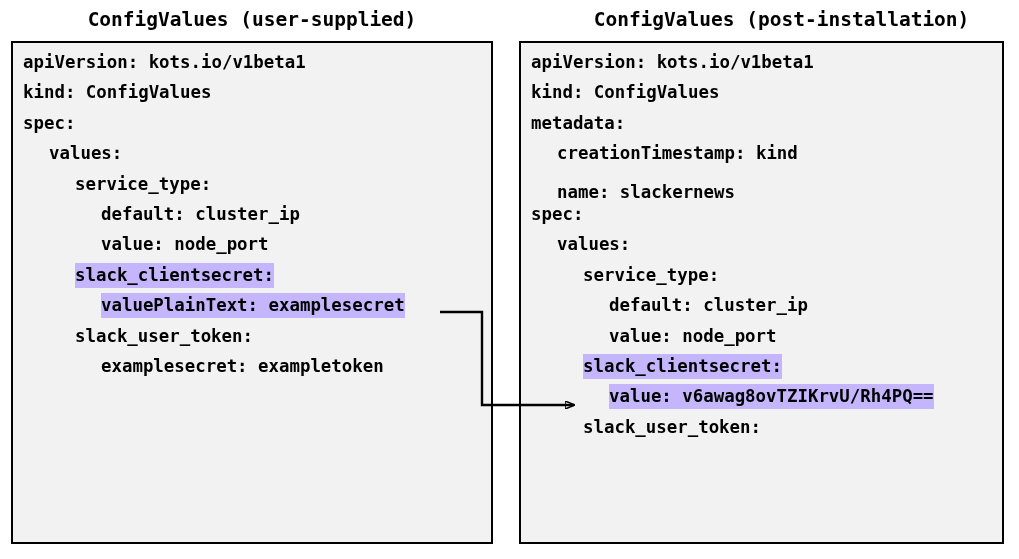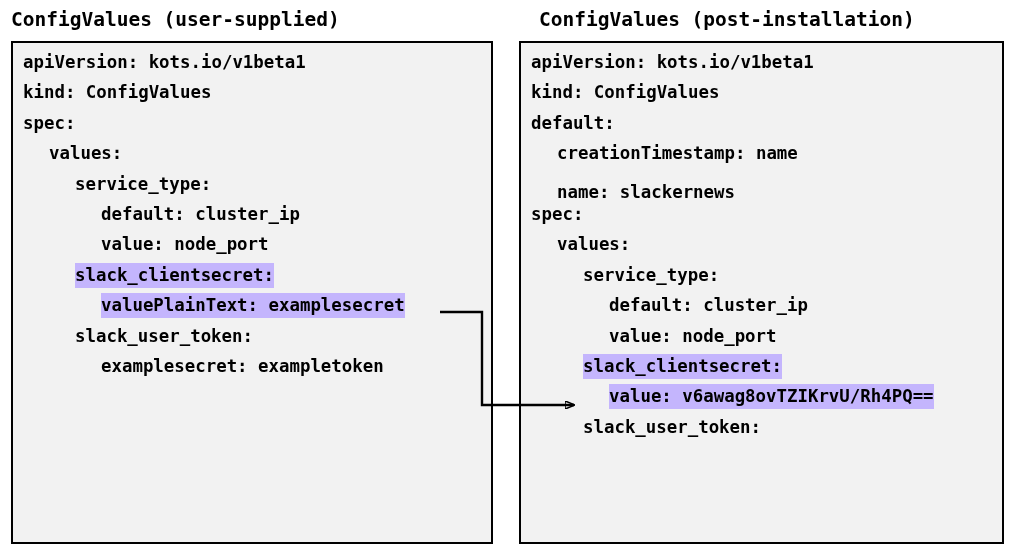--- a/index.html
+++ b/index.html
@@ -27,20 +27,21 @@
 
   
   .panel-title {
     position: absolute;
     font-family: "DejaVu Sans Mono", "Liberation Mono", monospace;
     font-size: 19.5px;
     font-weight: bold;
     color: #000000;
     letter-spacing: 0px;
     white-space: nowrap;
+    text-align: center;
   }
   #title-left  { left: 11px;  top: 8px; width: 482px; }
   #title-right { left: 539px; top: 8px; width: 485px; }
 
   
   .panel {
     position: absolute;
     background: #f2f2f2;
     border: 2.2px solid #000000;
     box-sizing: border-box;
@@ -107,22 +108,22 @@
         <div class="code-line" style="top: 311px; left: 88px;"><span class="seg">examplesecret: exampletoken</span></div>
       </div>
   </div>
 
   <div class="panel-title" id="title-right">ConfigValues (post-installation)</div>
 
   <div class="panel" id="panel-right">
     <div class="code-body" id="code-right">
         <div class="code-line" style="top: 7px; left: 10px;"><span class="seg">apiVersion: kots.io/v1beta1</span></div>
         <div class="code-line" style="top: 37.4px; left: 10px;"><span class="seg">kind: ConfigValues</span></div>
-        <div class="code-line" style="top: 67.8px; left: 10px;"><span class="seg">default:</span></div>
-        <div class="code-line" style="top: 98.2px; left: 36px;"><span class="seg">creationTimestamp: name</span></div>
+        <div class="code-line" style="top: 67.8px; left: 10px;"><span class="seg">metadata:</span></div>
+        <div class="code-line" style="top: 98.2px; left: 36px;"><span class="seg">creationTimestamp: kind</span></div>
         <div class="code-line" style="top: 137px; left: 36px;"><span class="seg">name: slackernews</span></div>
         <div class="code-line" style="top: 159px; left: 10px;"><span class="seg">spec:</span></div>
         <div class="code-line" style="top: 189.4px; left: 36px;"><span class="seg">values:</span></div>
         <div class="code-line" style="top: 219.8px; left: 62px;"><span class="seg">service_type:</span></div>
         <div class="code-line" style="top: 250.2px; left: 88px;"><span class="seg">default: cluster_ip</span></div>
         <div class="code-line" style="top: 280.6px; left: 88px;"><span class="seg">value: node_port</span></div>
         <div class="code-line" style="top: 311px; left: 62px;"><span class="seg hl">slack_clientsecret:</span></div>
         <div class="code-line" style="top: 341.4px; left: 88px;"><span class="seg hl">value: v6awag8ovTZIKrvU/Rh4PQ==</span></div>
         <div class="code-line" style="top: 371.8px; left: 62px;"><span class="seg">slack_user_token:</span></div>
       </div>

